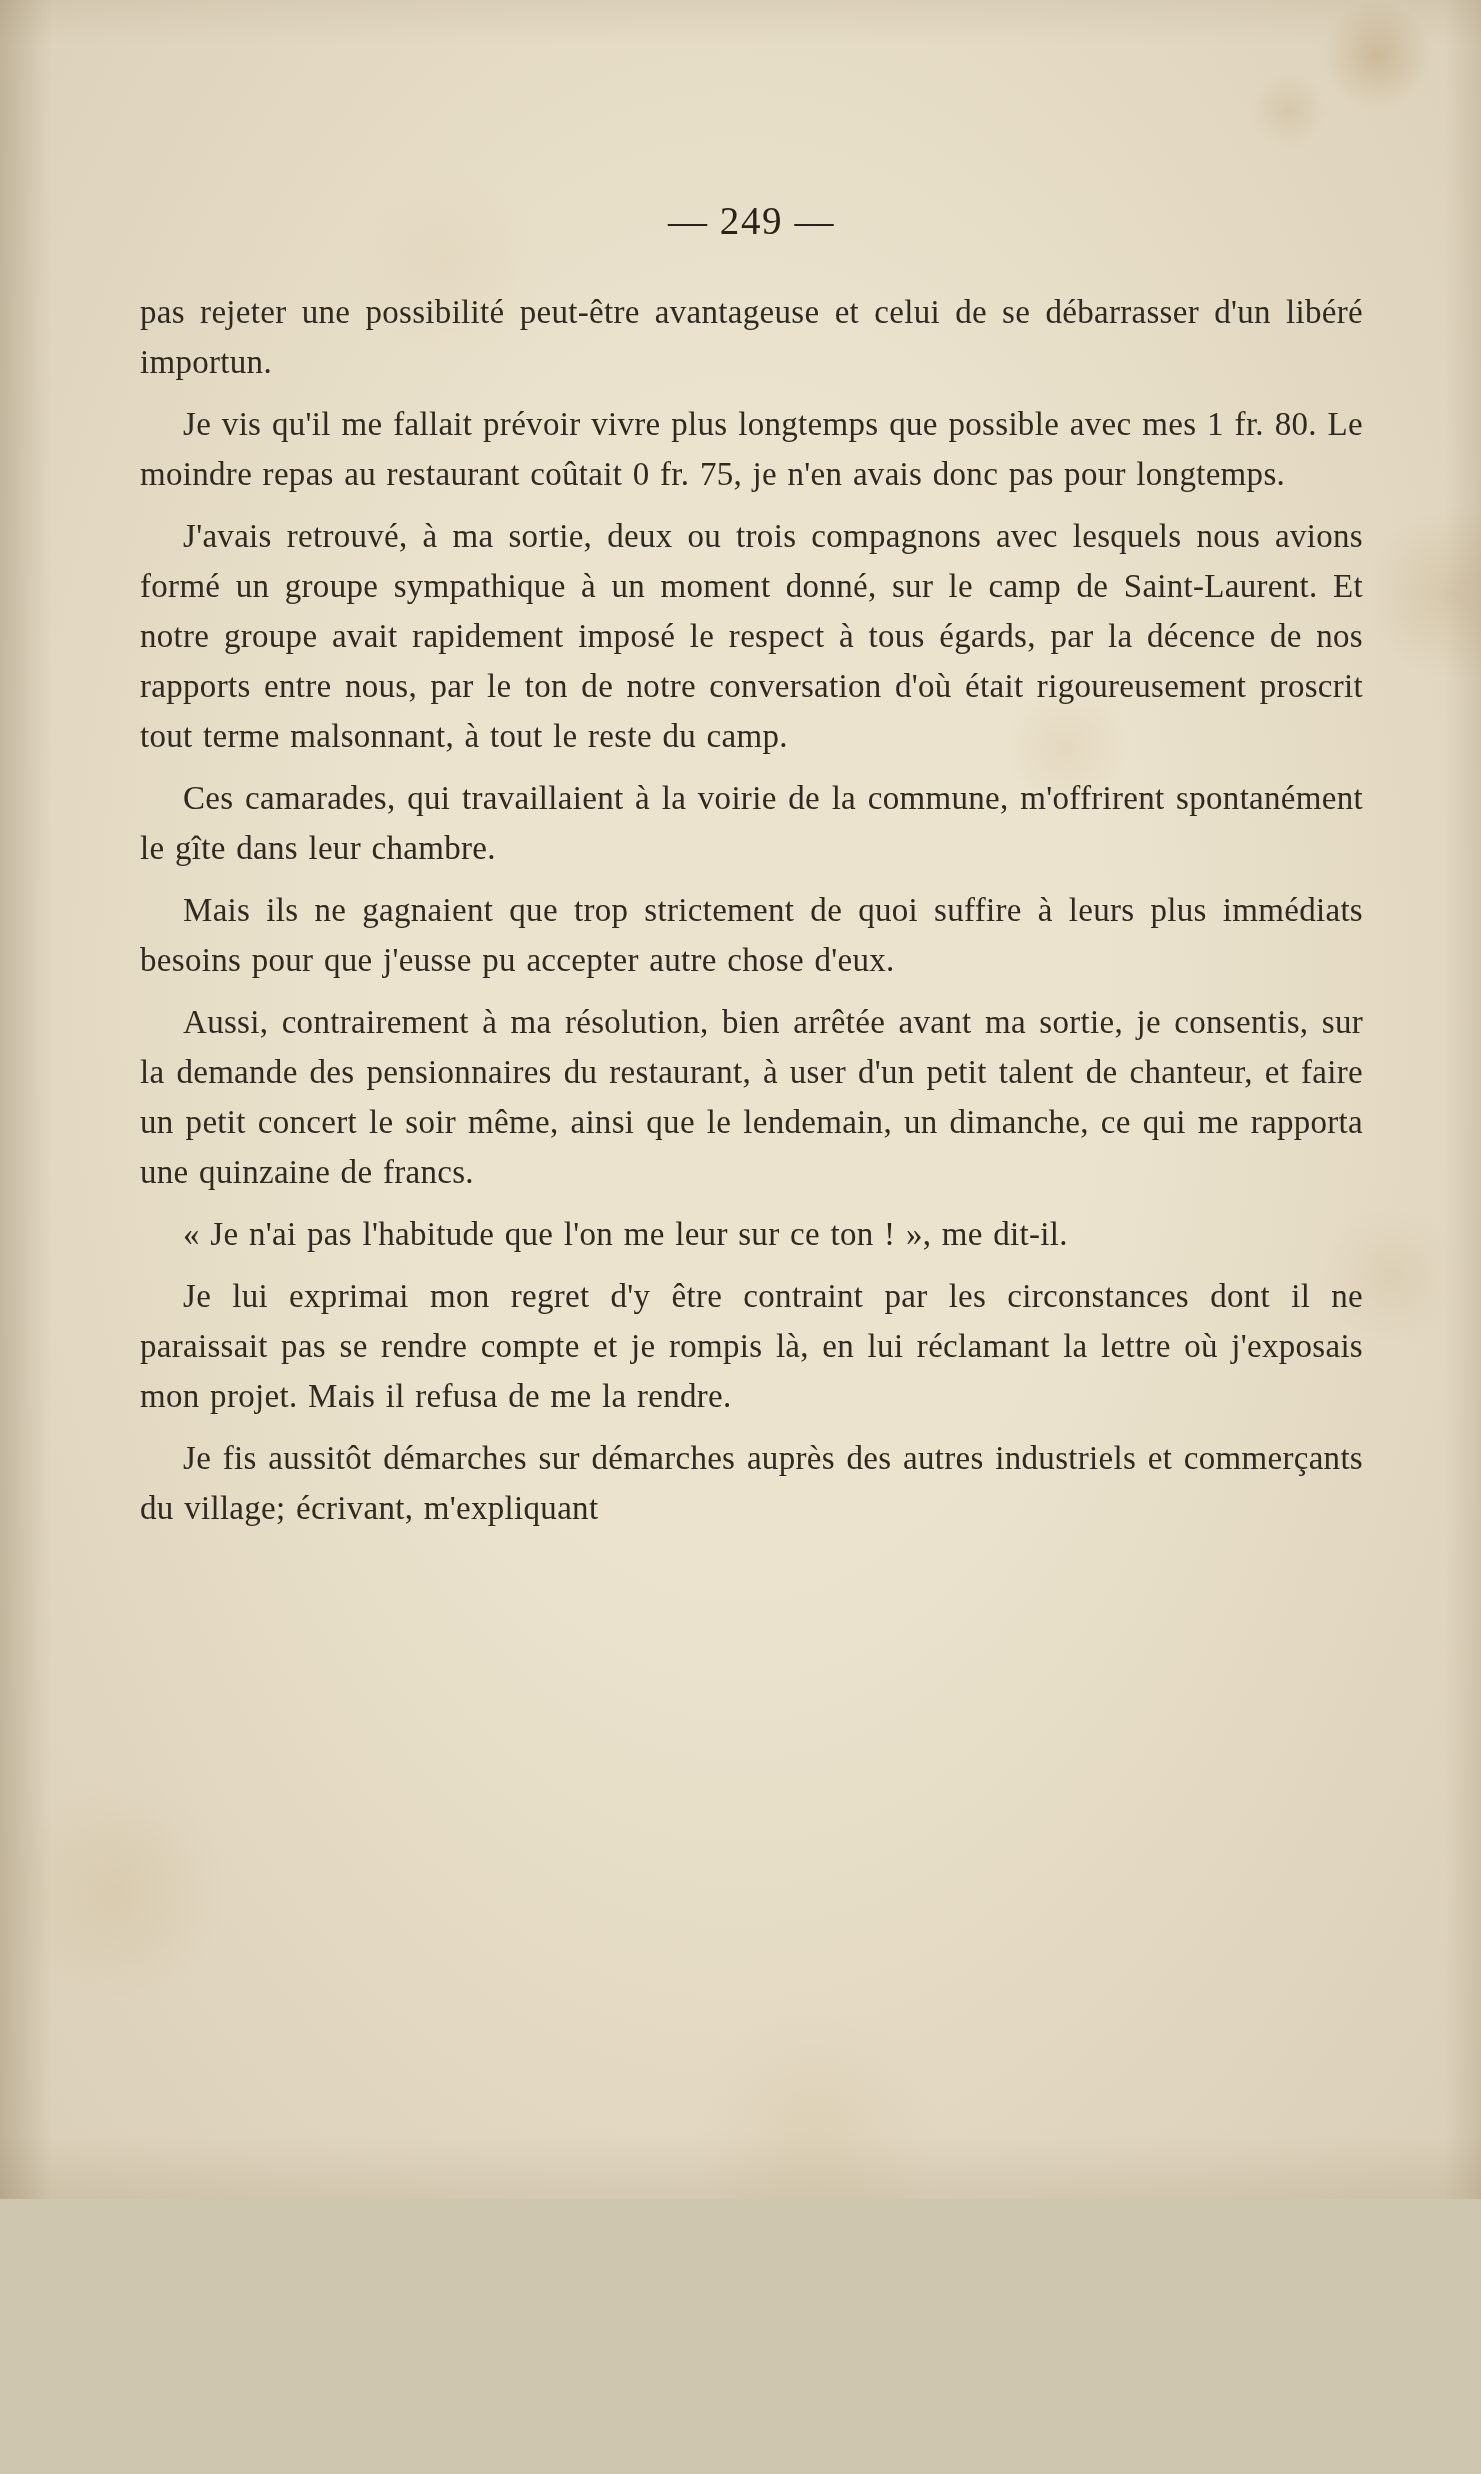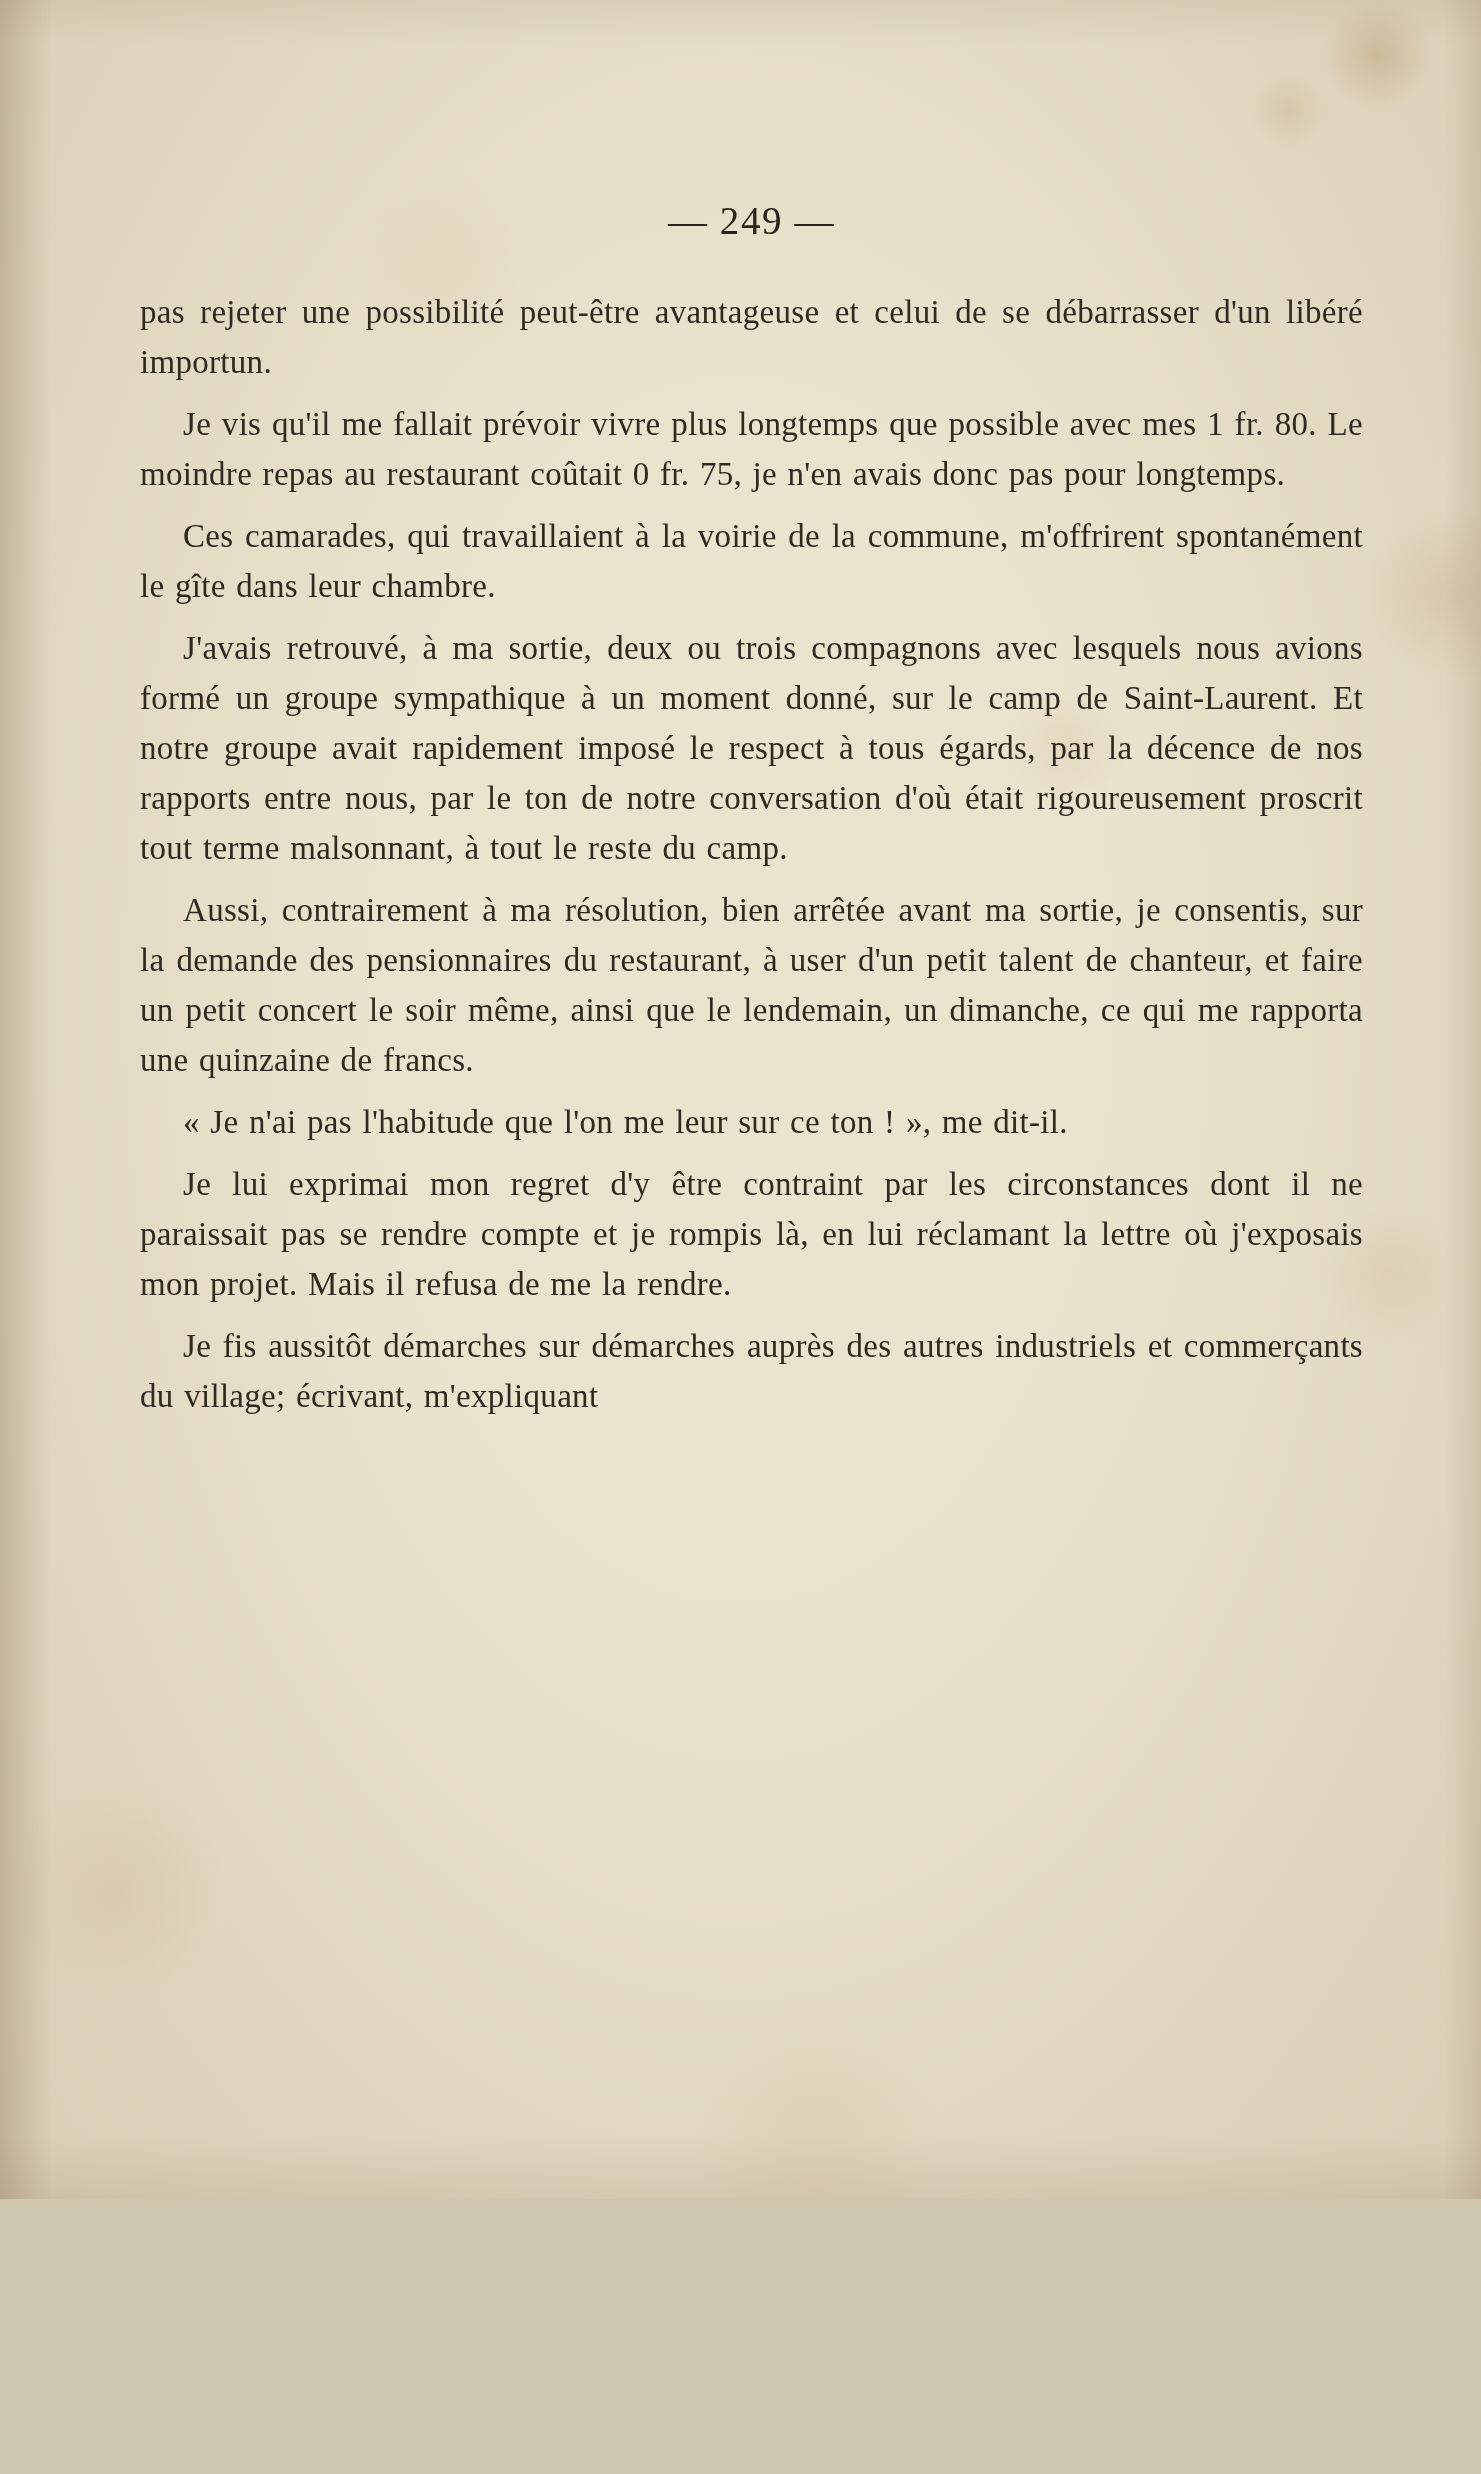--- a/index.html
+++ b/index.html
@@ -66,22 +66,23 @@
 </head>
 <body>
 
 <div class="page">
 
   <div class="page-number">— 249 —</div>
 
   <div class="text-block">
     <p class="no-indent">pas rejeter une possibilité peut-être avantageuse et celui de se débarrasser d'un libéré importun.</p>
     <p>Je vis qu'il me fallait prévoir vivre plus longtemps que possible avec mes 1 fr. 80. Le moindre repas au restaurant coûtait 0 fr. 75, je n'en avais donc pas pour longtemps.</p>
+    <p>J'avais retrouvé, à ma sortie, deux ou trois compagnons avec lesquels nous avions formé un groupe sympathique à un moment donné, sur le camp de Saint-Laurent. Et notre groupe avait rapidement imposé le respect à tous égards, par la décence de nos rapports entre nous, par le ton de notre conversation d'où était rigoureusement proscrit tout terme malsonnant, à tout le reste du camp.</p>
     <p>Ces camarades, qui travaillaient à la voirie de la commune, m'offrirent spontanément le gîte dans leur chambre.</p>
-    <p>J'avais retrouvé, à ma sortie, deux ou trois compagnons avec lesquels nous avions formé un groupe sympathique à un moment donné, sur le camp de Saint-Laurent. Et notre groupe avait rapidement imposé le respect à tous égards, par la décence de nos rapports entre nous, par le ton de notre conversation d'où était rigoureusement proscrit tout terme malsonnant, à tout le reste du camp.</p>
+    <p>Mais ils ne gagnaient que trop strictement de quoi suffire à leurs plus immédiats besoins pour que j'eusse pu accepter autre chose d'eux.</p>
     <p>Aussi, contrairement à ma résolution, bien arrêtée avant ma sortie, je consentis, sur la demande des pensionnaires du restaurant, à user d'un petit talent de chanteur, et faire un petit concert le soir même, ainsi que le lendemain, un dimanche, ce qui me rapporta une quinzaine de francs.</p>
     <p>« Je n'ai pas l'habitude que l'on me leur sur ce ton ! », me dit-il.</p>
     <p>Je lui exprimai mon regret d'y être contraint par les circonstances dont il ne paraissait pas se rendre compte et je rompis là, en lui réclamant la lettre où j'exposais mon projet. Mais il refusa de me la rendre.</p>
     <p>Je fis aussitôt démarches sur démarches auprès des autres industriels et commerçants du village; écrivant, m'expliquant</p>
   </div>
 
 </div>
 
 
 </body></html>

